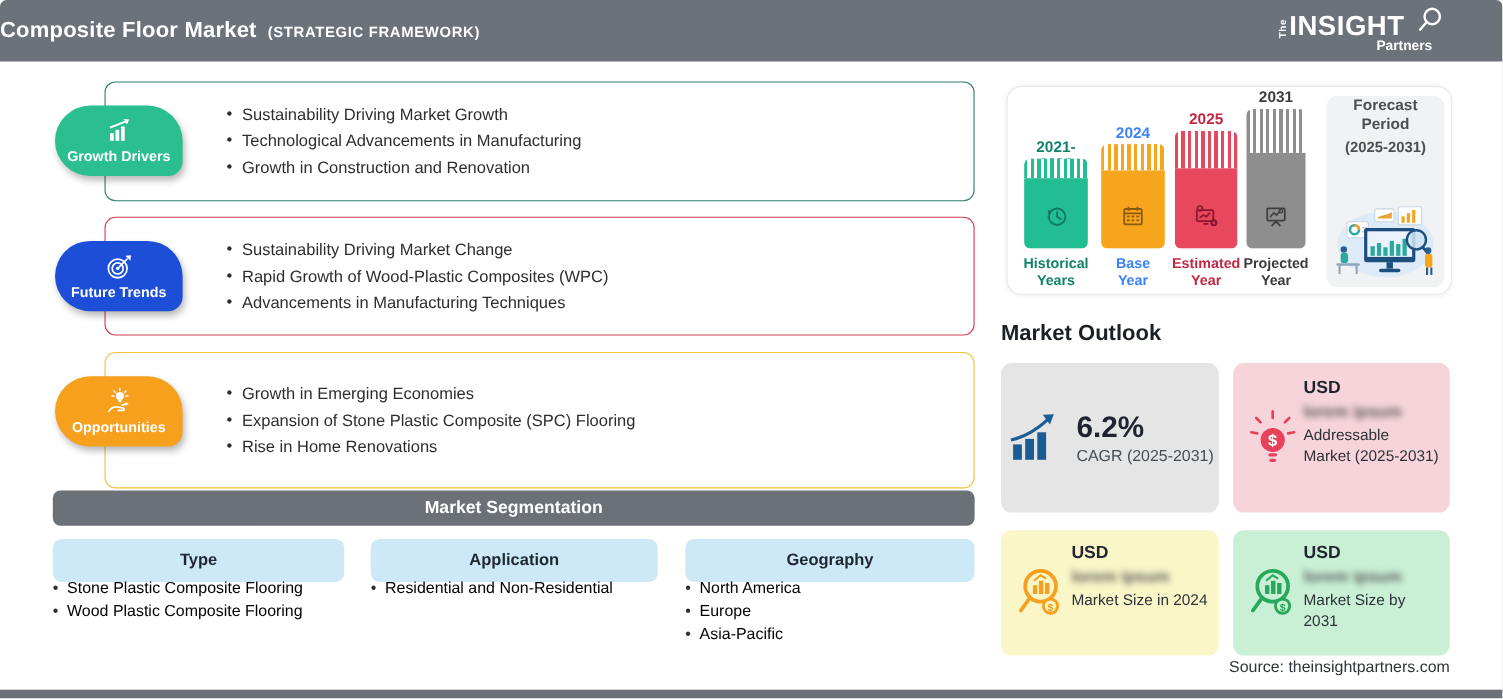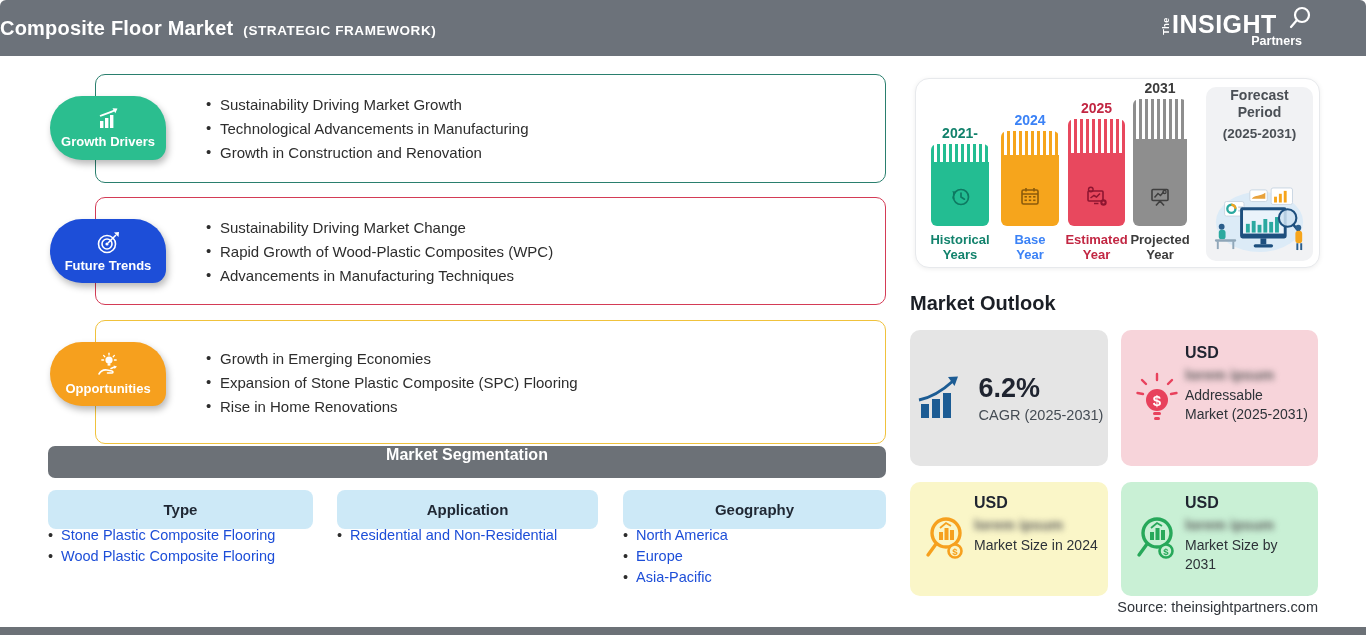--- a/index.html
+++ b/index.html
@@ -33,30 +33,30 @@
   .badge { position:absolute; left:50px; width:116px; height:64px; border-radius:34px 34px 14px 34px;
            display:flex; flex-direction:column; align-items:center; justify-content:center; gap:2px;
            color:#fff; box-shadow:2px 4px 7px rgba(0,0,0,.28); }
   .badge span { font-size:13px; font-weight:bold; }
   .badge-1 { top:96px;  background:#2BBE8F; }
   .badge-2 { top:219px; background:#1d4ed8; }
   .badge-3 { top:342px; background:#F6A01E; }
 
   
   .seg-bar { position:absolute; left:48px; top:446px; width:838px; height:32px; background:#6C7177;
-             border-radius:7px; display:flex; align-items:flex-start; justify-content:center;
+             border-radius:7px; display:flex; align-items:center; justify-content:center;
              color:#fff; font-size:16px; font-weight:bold; }
   .chip { position:absolute; top:490px; height:39px; background:#CDE9F7; border-radius:8px;
           display:flex; align-items:center; justify-content:center; color:#1F2733;
           font-size:15px; font-weight:bold; }
   .chip-1 { left:48px;  width:265px; }
   .chip-2 { left:337px; width:261px; }
   .chip-3 { left:623px; width:263px; }
   .seg-list { position:absolute; top:525px; list-style:none; }
-  .seg-list li { font-size:14.5px; color:#1d4ed8; position:relative; padding-left:13px; line-height:21px; }
+  .seg-list li { font-size:14.5px; color:#000000; position:relative; padding-left:13px; line-height:21px; }
   .seg-list li::before { content:"•"; position:absolute; left:0; color:#2d2d2d; }
   .seg-list-1 { left:48px; }
   .seg-list-2 { left:337px; }
   .seg-list-3 { left:623px; }
 
   
   .timeline { position:absolute; left:915px; top:78px; width:405px; height:190px; background:#fff;
               border:1px solid #E7E9EC; border-radius:14px; box-shadow:0 1px 5px rgba(0,0,0,.07); }
   .bargrp { position:absolute; }
   .year-lab { position:absolute; width:100%; text-align:center; top:-19px; font-size:14px; font-weight:bold; }

